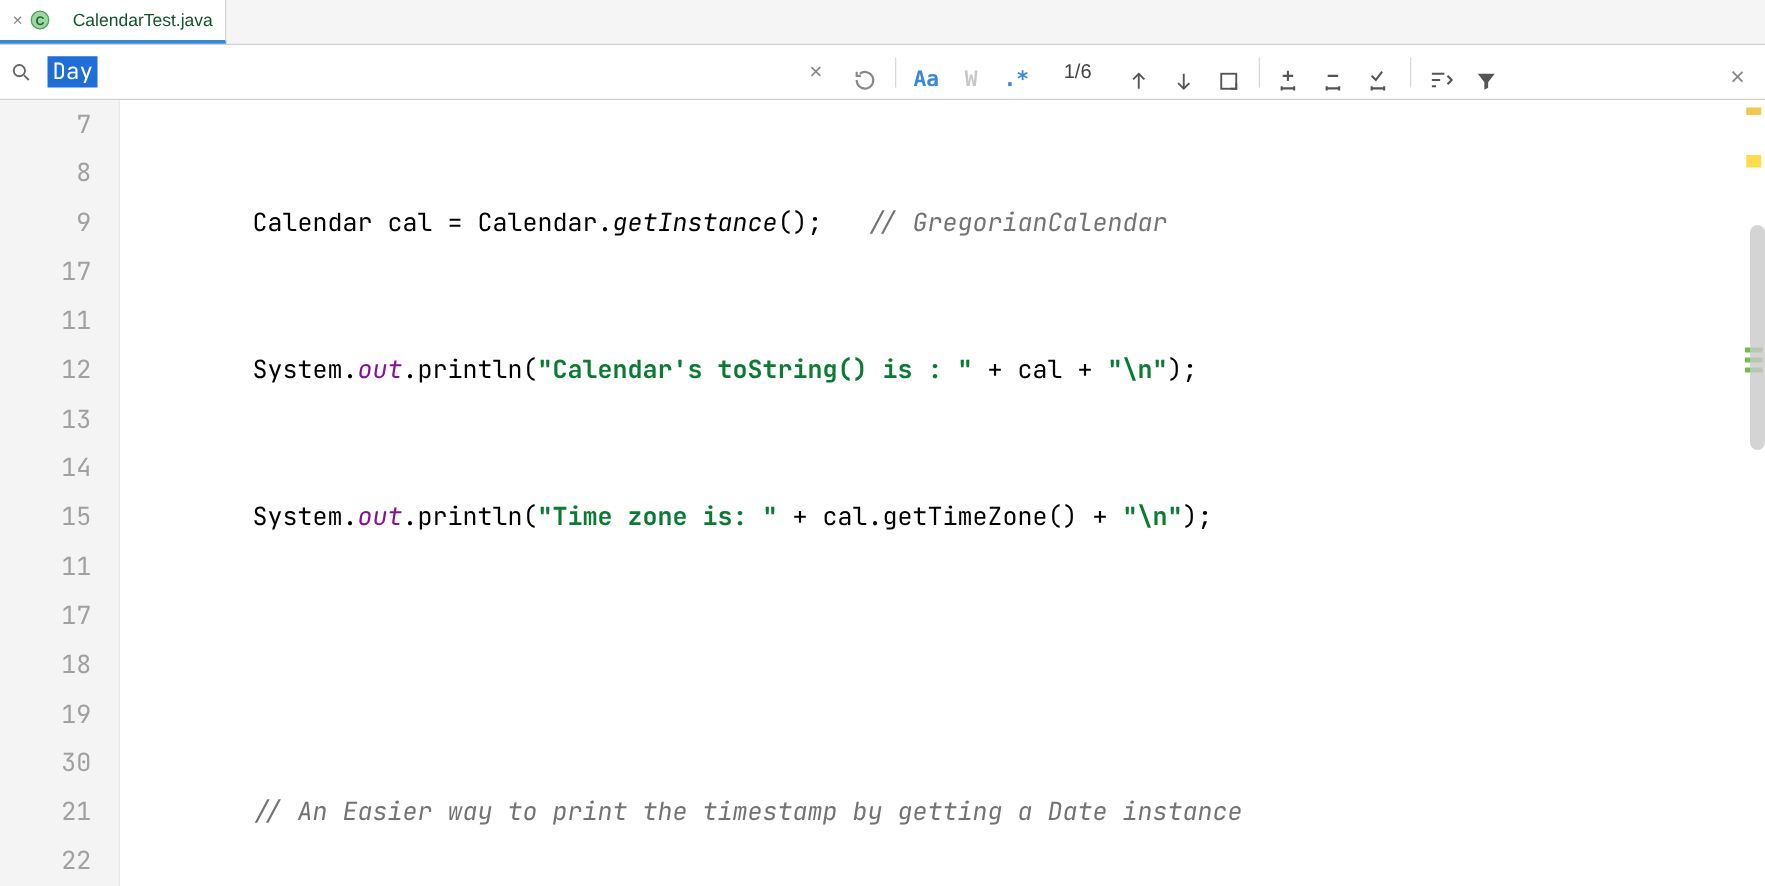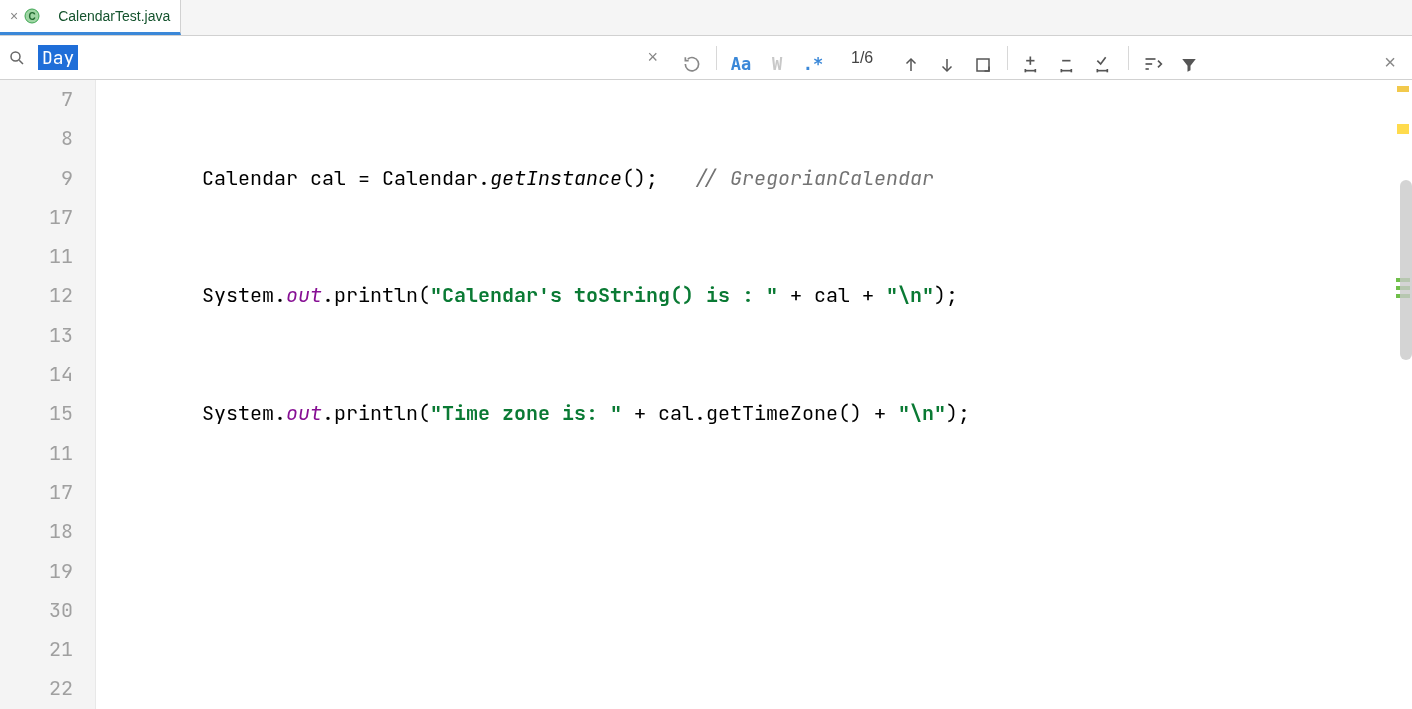--- a/index.html
+++ b/index.html
@@ -168,20 +168,21 @@
       <div class="gutter-line">19</div>
       <div class="gutter-line">30</div>
       <div class="gutter-line">21</div>
       <div class="gutter-line">22</div>
     </div>
   <div class="code">
     <div class="code-line"><span>        Calendar cal = Calendar.</span><span class="tok-call">getInstance</span><span>();   </span><span class="tok-cmt">// GregorianCalendar</span></div>
     <div class="code-line"><span>        System.</span><span class="tok-out">out</span><span>.println(</span><span class="tok-str">"Calendar's toString() is : "</span><span> + cal + </span><span class="tok-str">"\n"</span><span>);</span></div>
     <div class="code-line"><span>        System.</span><span class="tok-out">out</span><span>.println(</span><span class="tok-str">"Time zone is: "</span><span> + cal.getTimeZone() + </span><span class="tok-str">"\n"</span><span>);</span></div>
     <div class="code-line"></div>
+    <div class="code-line"><span class="tok-cmt">        // An Easier way to print the timestamp by getting a Date instance</span></div>
     
     
     
     
     
     
     
     
     
     

